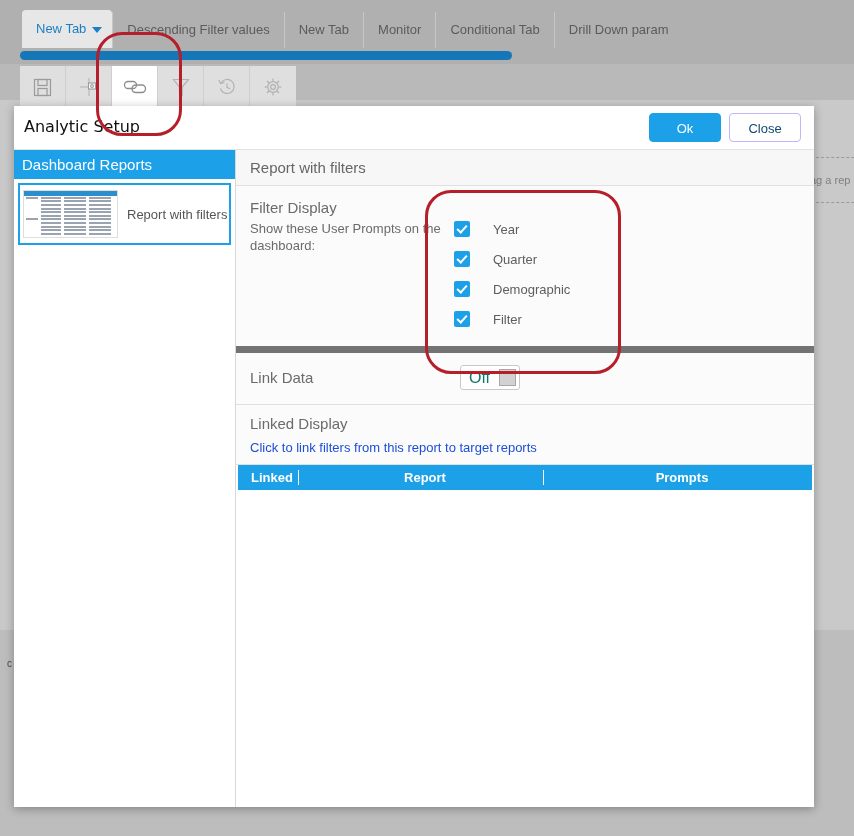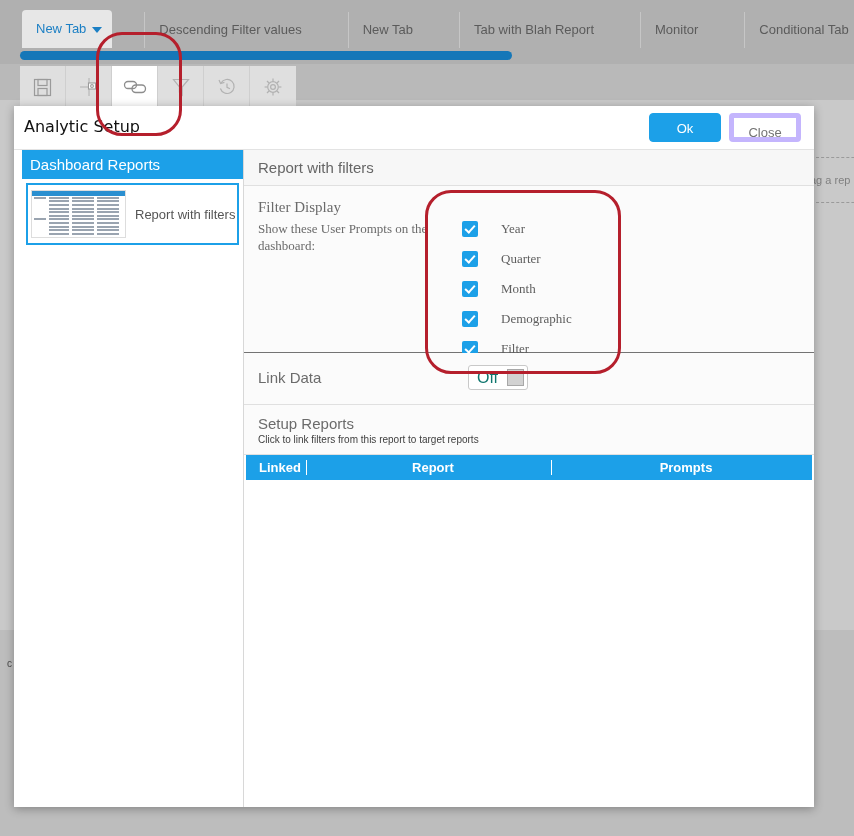--- a/index.html
+++ b/index.html
@@ -39,21 +39,21 @@
     position: absolute; left: 0; top: 0; width: 854px; height: 48px;
     background: #b0b0b0;
     display: flex; align-items: flex-end;
     overflow: hidden;
   }
   .tab {
     height: 36px; line-height: 36px;
     padding: 0 14px;
     font-size: 13px; color: #5b5b5b;
     border-left: 1px solid #c6c6c6;
-    white-space: nowrap; box-sizing: border-box; margin-left: 32px;
+    white-space: nowrap; box-sizing: border-box;
   }
   .tab:first-child { border-left: none; }
   .tab.active {
     background: #e7e7e7;
     color: #1b7fc4;
     border-radius: 4px 4px 0 0;
     margin-left: 22px;
     padding-right: 10px;
     border-left: none;
     height: 38px; line-height: 38px;
@@ -109,23 +109,23 @@
     font-family: "DejaVu Sans", sans-serif;
     font-size: 16px; color: #111111;
   }
   .dlg-btns { position: absolute; right: 13px; top: 7px; display: flex; gap: 8px; }
   .btn {
     min-width: 72px; height: 29px; line-height: 29px;
     text-align: center; font-size: 13px;
     border-radius: 4px; box-sizing: border-box;
   }
   .btn-primary { background: #1ca0e8; color: #ffffff; border: 1px solid #1ca0e8; }
-  .btn-default { background: #ffffff; color: #737373; border: 5px solid #c4b5fd; }
-
-  .dlg-body { position: absolute; left: 0; top: 44px; right: 0; bottom: 0; display: flex; padding-left: 8px; }
+  .btn-default { background: #ffffff; color: #0c4a6e; border: 1px solid #c4b5fd; }
+
+  .dlg-body { position: absolute; left: 0; top: 44px; right: 0; bottom: 0; display: flex; }
 
   
   .sidebar { width: 221px; background: #ffffff; border-right: 1px solid #d8d8d8; }
   .sidebar-title {
     height: 29px; line-height: 29px;
     background: #1ca0e8; color: #ffffff;
     font-size: 15px; padding-left: 8px;
   }
   .report-card {
     margin: 4px 4px 0 4px;
@@ -151,23 +151,22 @@
   .section-title-bar {
     height: 35px; line-height: 35px;
     padding-left: 14px;
     font-size: 15px; color: #666666;
     background: #f7f7f7;
     border-bottom: 1px solid #e0e0e0;
   }
   .filter-display {
     position: relative; padding: 13px 0 0 14px;
     height: 167px; box-sizing: border-box;
-    border-bottom: 1px solid #737373;
+    border-bottom: 7px solid #737373;
     background: #fbfbfb;
-    font-family: Liberation Serif, serif;
   }
   .fd-heading { font-size: 15px; color: #6b6b6b; margin-bottom: 4px; }
   .fd-sub { font-size: 13px; color: #6b6b6b; width: 200px; line-height: 17px; }
   .checkbox-col {
     position: absolute; left: 218px; top: 28px;
   }
   .cb-row { display: flex; align-items: center; height: 30px; }
   .cb {
     width: 16px; height: 16px; border-radius: 2px;
     background: #1ca0e8; position: relative; flex: 0 0 auto;
@@ -203,21 +202,21 @@
     background: #d2d2d2; border: 1px solid #a8a8a8;
     box-sizing: border-box;
   }
 
   .linked-reports {
     padding: 10px 0 9px 14px;
     border-bottom: 1px solid #e0e0e0;
     background: #fbfbfb;
   }
   .lr-heading { font-size: 15px; color: #6b6b6b; }
-  .lr-sub { font-size: 10px; color: #404040; margin-top: 2px; }
+  .lr-sub { font-size: 13px; color: #1d4ed8; margin-top: 8px; }
 
   .link-table { margin: 0 2px 0 2px; text-align: center; }
   .lt-head {
     display: flex; height: 25px; align-items: center;
     background: #1ca0e8; color: #ffffff;
     font-size: 13px; font-weight: bold;
   }
   .lt-th { padding-left: 8px; box-sizing: border-box; border-left: 1px solid #ffffff; }
   .lt-th:first-child { border-left: none; }
   .lt-body { height: 280px; background: #ffffff; }
@@ -240,21 +239,20 @@
   <div class="app-canvas-lower"></div>
   <div class="dropzone">ag a rep</div>
   <div class="corner-glyph">c</div>
 
   <div class="tabbar">
     <div class="tab active">
       <span>New Tab</span><span class="caret"></span>
     </div>
     <div class="tab">Descending Filter values</div>
     <div class="tab">New Tab</div>
-    <div class="tab">Tab with Blah Report</div>
     <div class="tab">Monitor</div>
     <div class="tab">Conditional Tab</div>
     <div class="tab">Drill Down param</div>
   </div>
 
   <div class="progress-track"></div>
   <div class="progress-fill"></div>
 
   <div class="toolbar">
     <div class="tool-btn">
@@ -417,43 +415,39 @@
             <div class="cb-row">
               <div class="cb"></div>
               <div class="cb-label">Year</div>
             </div>
             <div class="cb-row">
               <div class="cb"></div>
               <div class="cb-label">Quarter</div>
             </div>
             <div class="cb-row">
               <div class="cb"></div>
-              <div class="cb-label">Month</div>
-            </div>
-            <div class="cb-row">
-              <div class="cb"></div>
               <div class="cb-label">Demographic</div>
             </div>
             <div class="cb-row">
               <div class="cb"></div>
               <div class="cb-label">Filter</div>
             </div>
           </div>
         </div>
 
         <div class="link-data">
           <div class="link-data-label">Link Data</div>
           <div class="toggle">
             <div class="toggle-text">Off</div>
             <div class="toggle-knob"></div>
           </div>
         </div>
 
         <div class="linked-reports">
-          <div class="lr-heading">Setup Reports</div>
+          <div class="lr-heading">Linked Display</div>
           <div class="lr-sub">Click to link filters from this report to target reports</div>
         </div>
 
         <div class="link-table">
           <div class="lt-head">
             <div class="lt-th" style="width:60px">Linked</div>
             <div class="lt-th" style="width:245px">Report</div>
             <div class="lt-th" style="flex:1">Prompts</div>
           </div>
           <div class="lt-body"></div>

